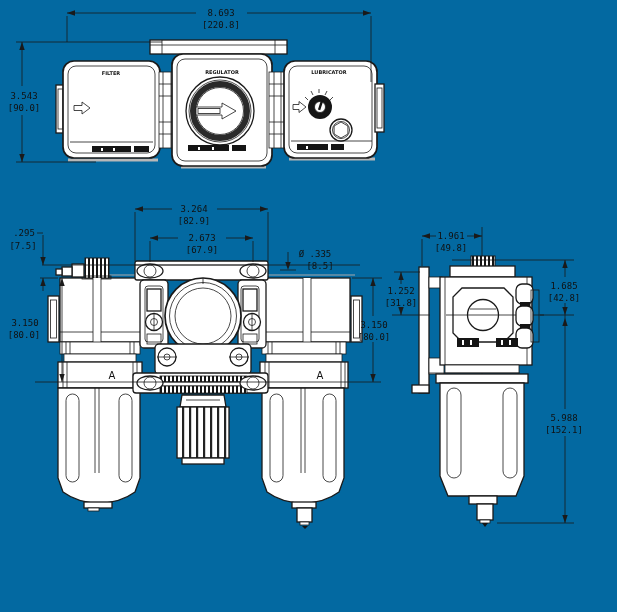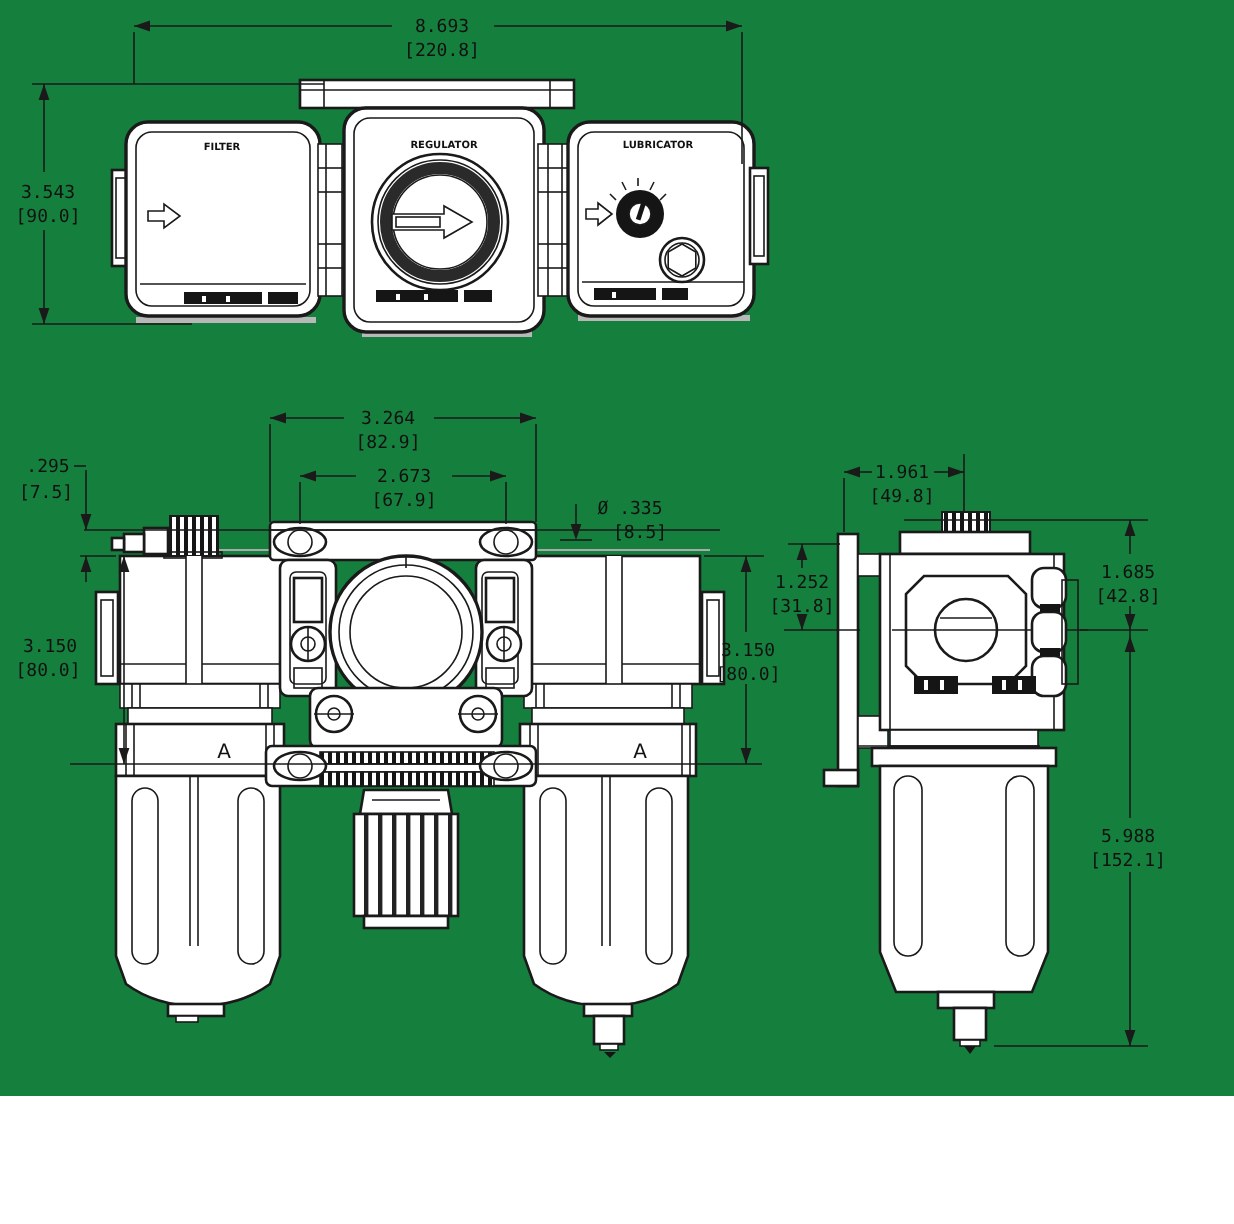--- a/index.html
+++ b/index.html
@@ -1,16 +1,16 @@
 <!DOCTYPE html>
 <html><head>
 <meta charset="utf-8">
 <style>
   html,body{margin:0;padding:0;background:#fff;}
-  #canvas{width:617px;height:548px;position:relative;background:#15803d;}
+  #canvas{width:617px;height:612px;position:relative;background:#0369a1;}
   svg{display:block;}
   .ol{fill:none;stroke:#1a1a1a;stroke-width:1.3;}
   .olf{fill:#fff;stroke:#1a1a1a;stroke-width:1.3;}
   .ol2{fill:#fff;stroke:#1a1a1a;stroke-width:1.7;}
   .tl{fill:none;stroke:#1a1a1a;stroke-width:0.8;}
   .tlf{fill:#fff;stroke:#1a1a1a;stroke-width:0.8;}
   .dim line{stroke:#1a1a1a;stroke-width:0.8;}
   .dim text{fill:#111;font:9px "DejaVu Sans Mono",monospace;text-anchor:middle;}
   .arr{fill:#1a1a1a;stroke:none;}
   .lbl{fill:#111;font:bold 5px "DejaVu Sans",sans-serif;text-anchor:middle;}

